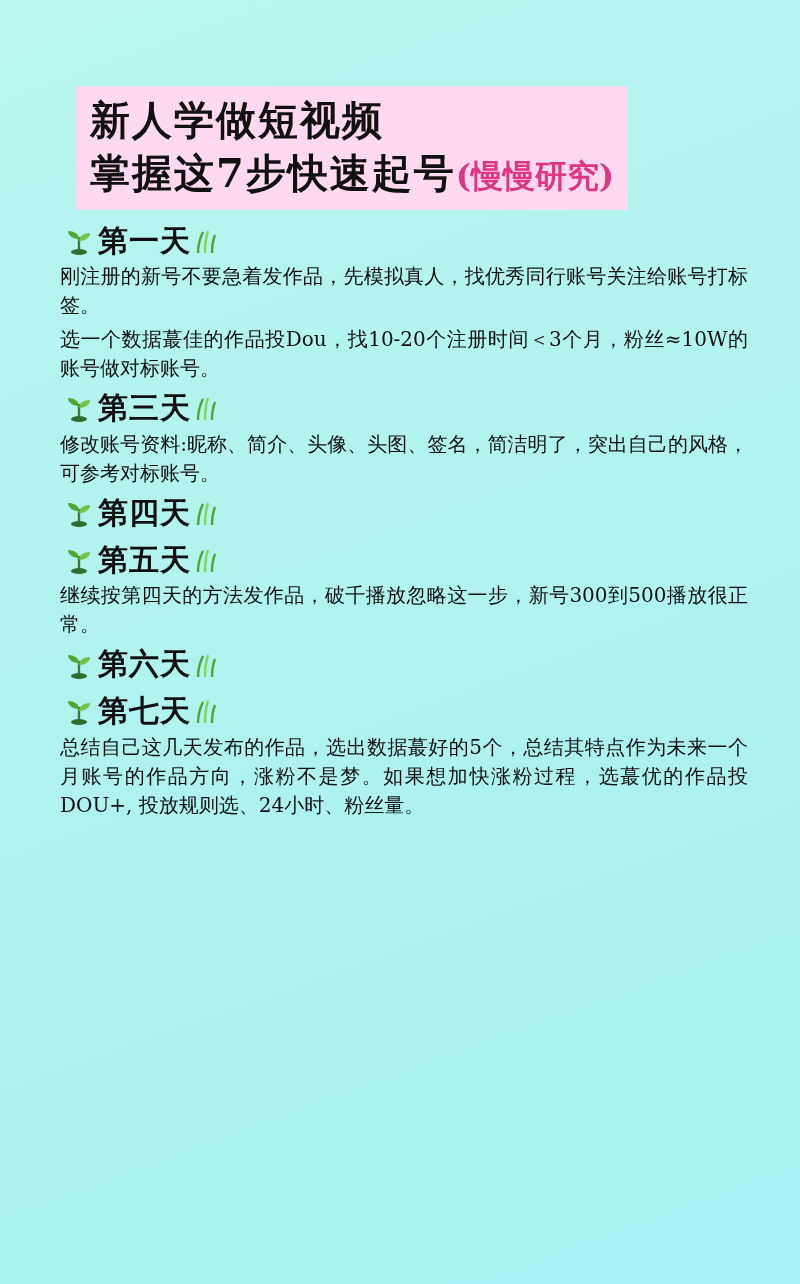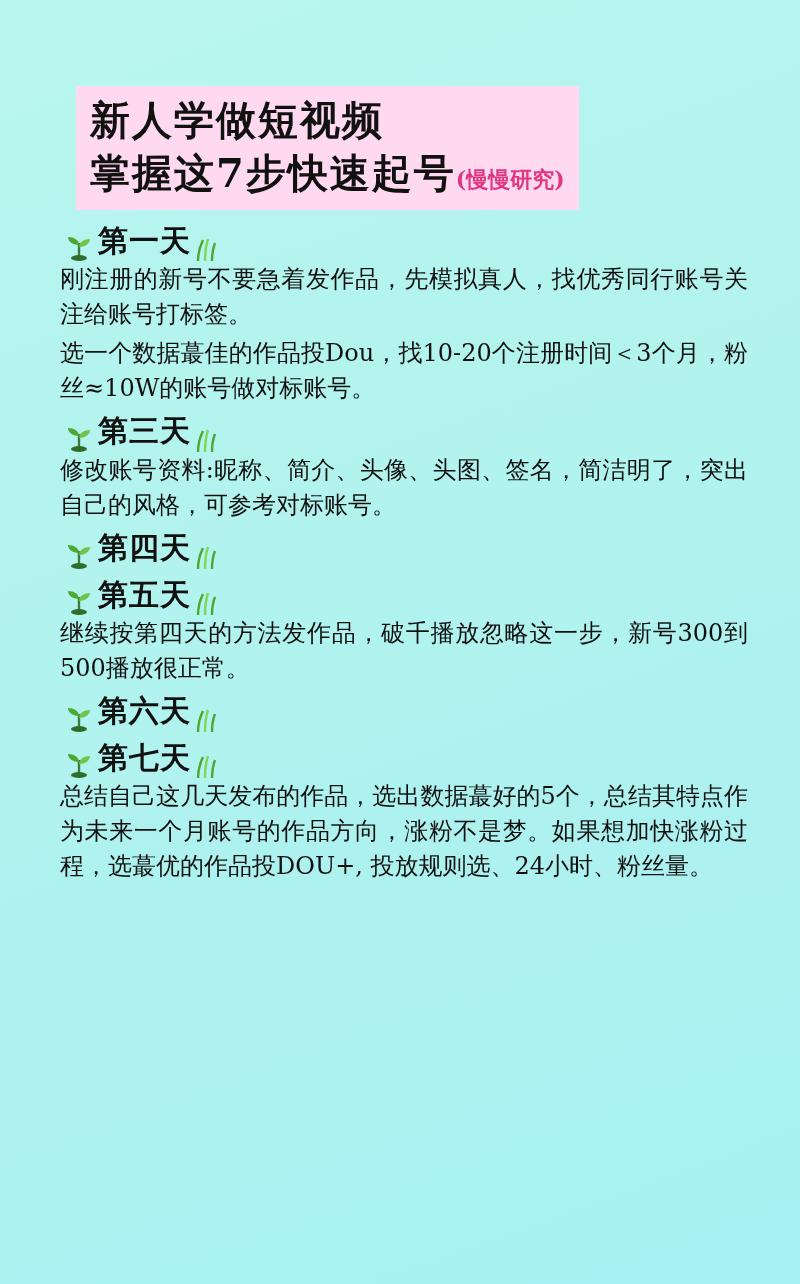--- a/index.html
+++ b/index.html
@@ -30,31 +30,31 @@
   }
   .title-line {
     font-size: 40px;
     font-weight: bold;
     letter-spacing: 2px;
     color: #111111;
     line-height: 1.32;
     white-space: nowrap;
   }
   .title-line .note {
-    font-size: 22px;
+    font-size: 32px;
     color: #e0357f;
     font-weight: bold;
     letter-spacing: 0px;
   }
   .section {
     margin-top: 4px;
   }
   .day-head {
     display: flex;
-    align-items: flex-end;
+    align-items: center;
     gap: 4px;
     font-size: 30px;
     font-weight: bold;
     color: #111111;
     line-height: 1.42;
     padding-left: 12px;
   }
   .sprout {
     display: inline-block;
     width: 30px;
@@ -67,21 +67,21 @@
     display: inline-block;
     width: 22px;
     height: 26px;
     flex: 0 0 auto;
   }
   .grass svg { display: block; }
   .day-label {
     letter-spacing: 1px;
   }
   .body-text {
-    font-size: 24px;
+    font-size: 20px;
     line-height: 1.46;
     color: #111111;
     letter-spacing: 0px;
     padding-left: 8px;
     text-align: justify;
   }
 </style>
 </head>
 <body>
 

